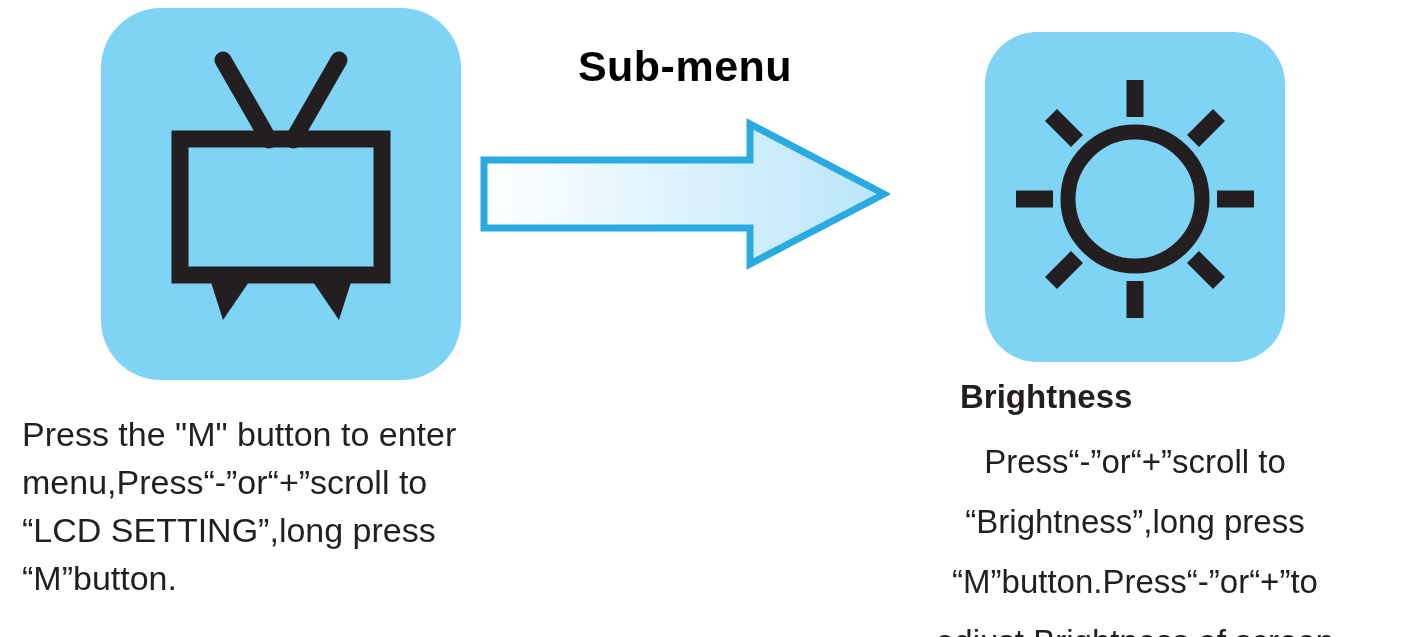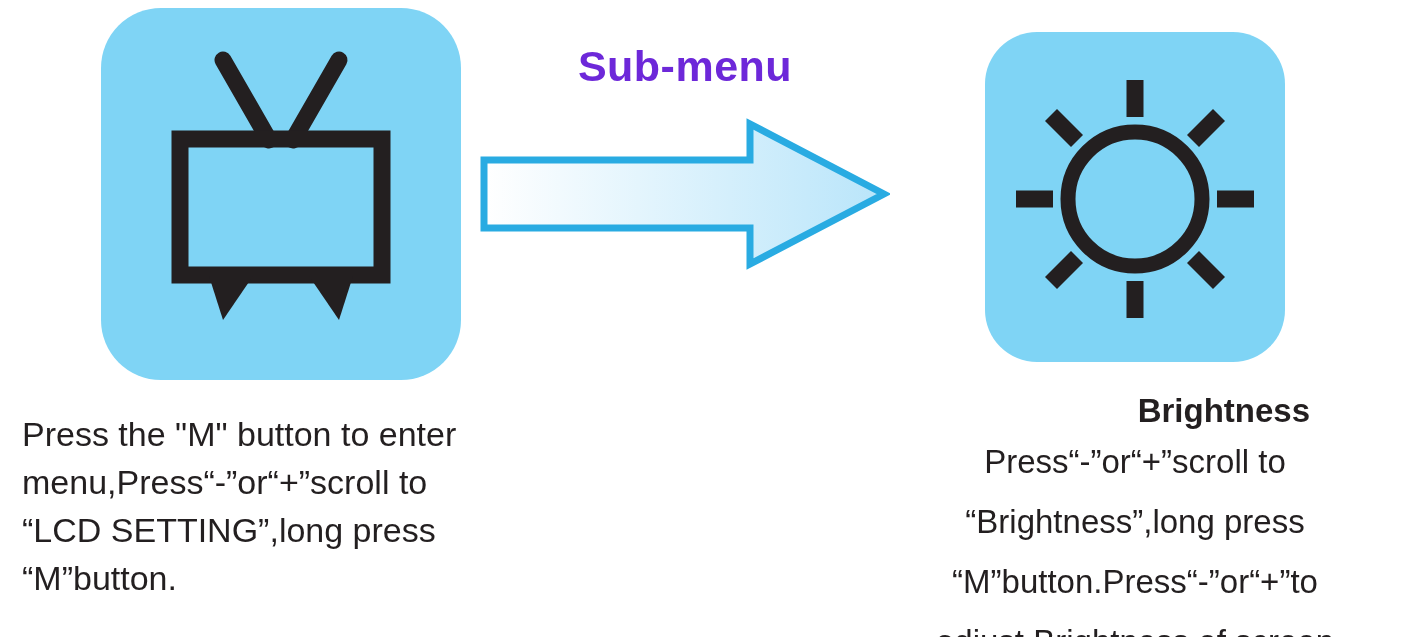--- a/index.html
+++ b/index.html
@@ -57,29 +57,29 @@
   
   #sub-menu-label {
     position: absolute;
     left: 480px;
     top: 42px;
     width: 410px;
     text-align: center;
     font-size: 43px;
     font-weight: bold;
     letter-spacing: 0.5px;
-    color: #6d28d9;
+    color: #000000;
   }
 
   #brightness-label {
     position: absolute;
     left: 960px;
-    top: 392px;
+    top: 378px;
     width: 350px;
-    text-align: right;
+    text-align: left;
     font-size: 33px;
     font-weight: bold;
     color: #231f20;
   }
 
   #left-caption {
     position: absolute;
     left: 22px;
     top: 410px;
     width: 640px;

